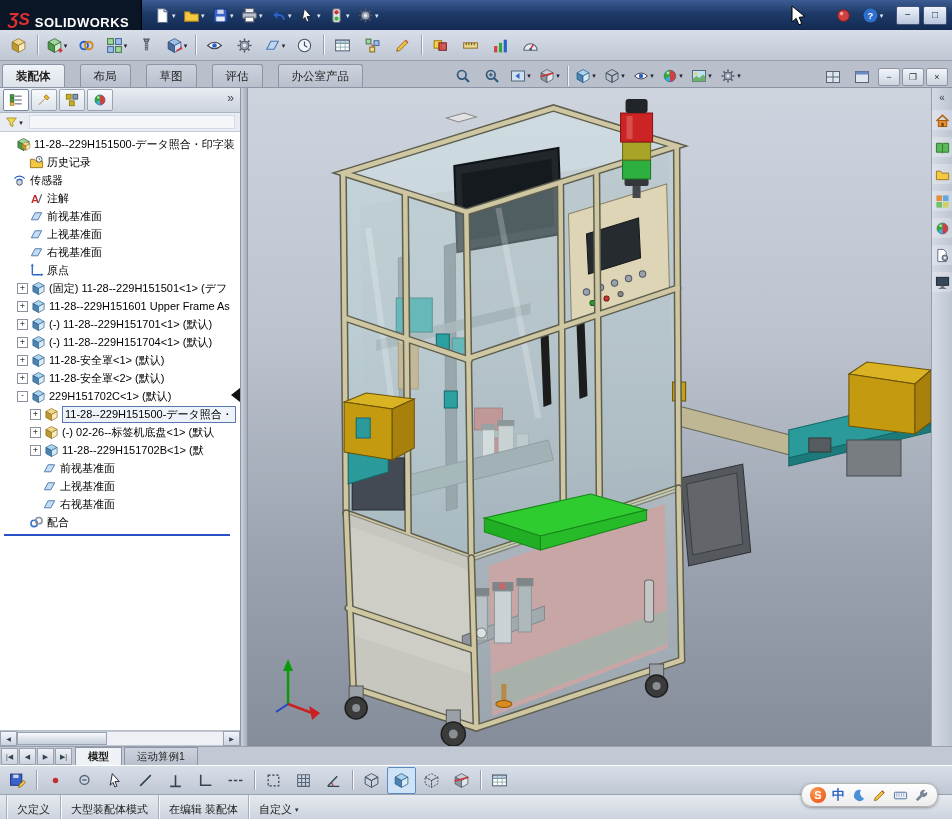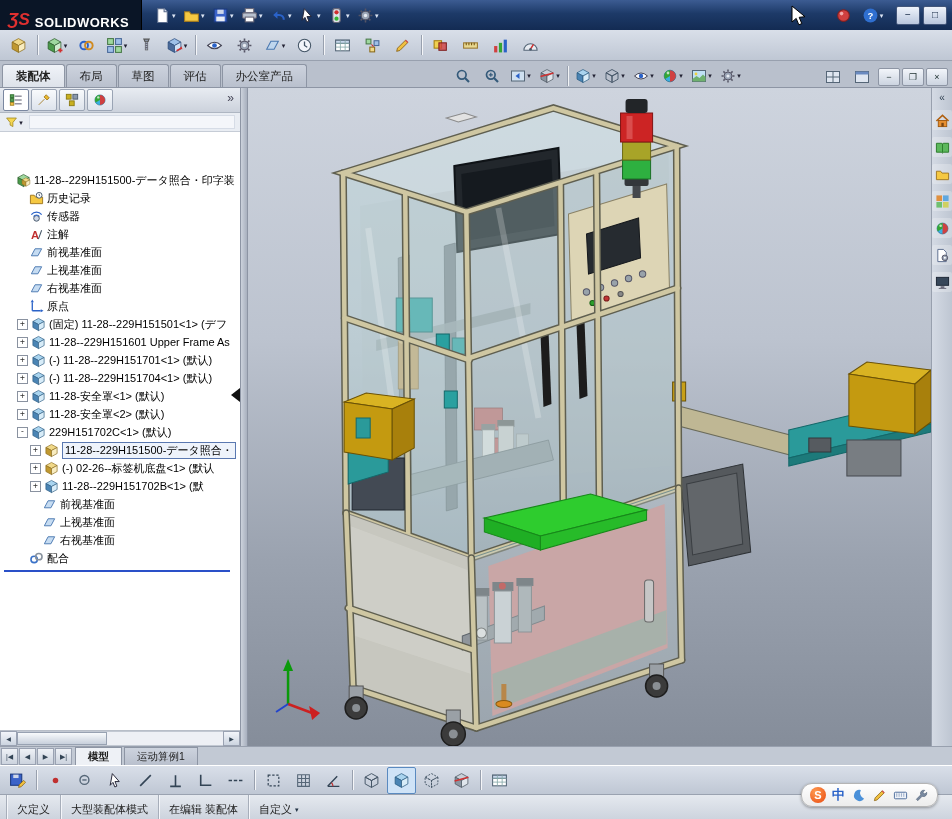--- a/index.html
+++ b/index.html
@@ -24,38 +24,38 @@
   .tb-btn svg{width:17px;height:17px;display:block;}
   .tb-btn.hud svg{width:16px;height:16px;}
   .tb-btn .caret{font-size:7px;color:#223;margin-left:1px;line-height:1;}
   .titlebar .tb-btn .caret{color:#dde6f5;}
   .tb-btn.active{background:#cfe3f7;border-color:#5a8ac0;}
   .tb-sep{width:1px;height:20px;background:#98a0ae;box-shadow:1px 0 0 rgba(255,255,255,.8);margin:0 3px;flex:none;}
   
   .toolbar2{height:30px;background:linear-gradient(#d9dfe9,#bfc7d4);border-bottom:1px solid #98a0ae;display:flex;align-items:center;padding:0 4px;gap:1px;}
   
   .tabrow{height:26px;background:#b9c0cc;display:flex;align-items:flex-end;padding-left:2px;position:relative;border-bottom:1px solid #8d95a4;}
-  .cm-tab{padding:4px 13px 3px;font-size:11.5px;color:#222;background:linear-gradient(#cdd3de,#b9c0cd);border:1px solid #8d95a4;border-bottom:none;border-radius:3px 3px 0 0;margin-right:1px;white-space:nowrap;}
+  .cm-tab{padding:4px 13px 3px;font-size:11.5px;color:#222;background:linear-gradient(#cdd3de,#b9c0cd);border:1px solid #8d95a4;border-bottom:none;border-radius:3px 3px 0 0;margin-right:15px;white-space:nowrap;}
   .cm-tab.active{background:linear-gradient(#f0f3f8,#dde2ea);font-weight:bold;}
   .headsup{position:absolute;left:448px;top:1px;display:flex;align-items:center;gap:0;}
   .doc-controls{position:absolute;right:4px;top:2px;display:flex;align-items:center;}
   .doc-btn{width:20px;height:16px;display:inline-flex;align-items:center;justify-content:center;font-size:9px;color:#233;background:linear-gradient(#f2f5fa,#ccd4e0);border:1px solid #8d95a4;border-radius:2px;margin-left:2px;}
   
   .main{display:flex;height:658px;position:relative;}
   .panel{width:240px;background:#fff;border-right:1px solid #8d95a4;display:flex;flex-direction:column;position:relative;flex:none;}
   .panel-tabs{height:24px;background:linear-gradient(#e8ecf2,#ccd2dc);display:flex;align-items:center;padding:0 3px;gap:2px;border-bottom:1px solid #aeb6c2;}
   .panel-tab{width:24px;height:20px;display:inline-flex;align-items:center;justify-content:center;border:1px solid #9aa4b4;background:linear-gradient(#f8fafc,#dde3ec);border-radius:2px;}
   .panel-tab svg{width:14px;height:14px;display:block;}
   .panel-tab.active{background:#fff;border-color:#7a87a0;}
   .panel-chevron{margin-left:auto;color:#445;font-size:12px;padding:0 4px;}
   .filter-row{height:18px;background:#e9edf3;border-bottom:1px solid #c6ccd6;display:flex;align-items:center;padding:0 2px;}
   .filter-row .tb-btn{height:16px;min-width:18px;}
   .filter-row .tb-btn svg{width:13px;height:13px;}
   .filter-space{flex:1;height:12px;background:#f4f6fa;border:1px solid #d6dce6;margin:0 3px;}
-  .tree{flex:1;overflow:hidden;padding-top:3px;font-size:11px;position:relative;margin-top:36px;}
+  .tree{flex:1;overflow:hidden;padding-top:3px;font-size:11px;position:relative;}
   .tree-row{height:18px;display:flex;align-items:center;gap:3px;white-space:nowrap;}
   .expander{width:9px;height:9px;flex:none;border:1px solid #8a92a0;background:#fff;font-size:8px;line-height:7px;text-align:center;color:#333;font-family:"DejaVu Sans Mono",monospace;}
   .expander.empty{border:none;background:none;}
   .ticon{width:15px;height:15px;flex:none;}
   .ticon svg{width:15px;height:15px;display:block;}
   .tlabel{overflow:hidden;color:#000;}
   .tree-row.selected .tlabel{border:1px solid #5a78b0;background:#eef3fb;padding:0 2px;}
   .rollback{height:2px;background:#2a50c8;margin:3px 2px 0 4px;width:226px;}
   .flyout-arrow{position:absolute;right:0;top:300px;width:0;height:0;border-top:7px solid transparent;border-bottom:7px solid transparent;border-right:9px solid #111;}
   .hscroll{height:15px;background:#dfe3ea;border-top:1px solid #b8bec8;display:flex;align-items:center;flex:none;}
@@ -485,21 +485,21 @@
           <span class="expander empty"></span>
           <span class="ticon">
             <svg viewBox="0 0 16 16">
               <path d="M1.5 4.5h4l1.5 2h7.5v7h-13z" fill="#f5c842" stroke="#a07820"></path>
               <circle cx="10.8" cy="4.6" r="3.1" fill="#fff" stroke="#456"></circle>
               <path d="M10.8 2.9v1.7l1.2.8" fill="none" stroke="#456" stroke-width="0.9"></path>
             </svg>
           </span>
           <span class="tlabel">历史记录</span>
         </div>
-        <div class="tree-row" style="padding-left: 17px;">
+        <div class="tree-row" style="">
           <span class="expander empty"></span>
           <span class="ticon">
             <svg viewBox="0 0 16 16">
               <circle cx="8" cy="10" r="3" fill="#d0d8e8" stroke="#456"></circle>
               <path d="M2.5 6a7 7 0 0 1 11 0" fill="none" stroke="#2a62c8" stroke-width="1.2"></path>
               <path d="M4.8 8a4 4 0 0 1 6.4 0" fill="none" stroke="#2a62c8" stroke-width="1.2"></path>
             </svg>
           </span>
           <span class="tlabel">传感器</span>
         </div>

